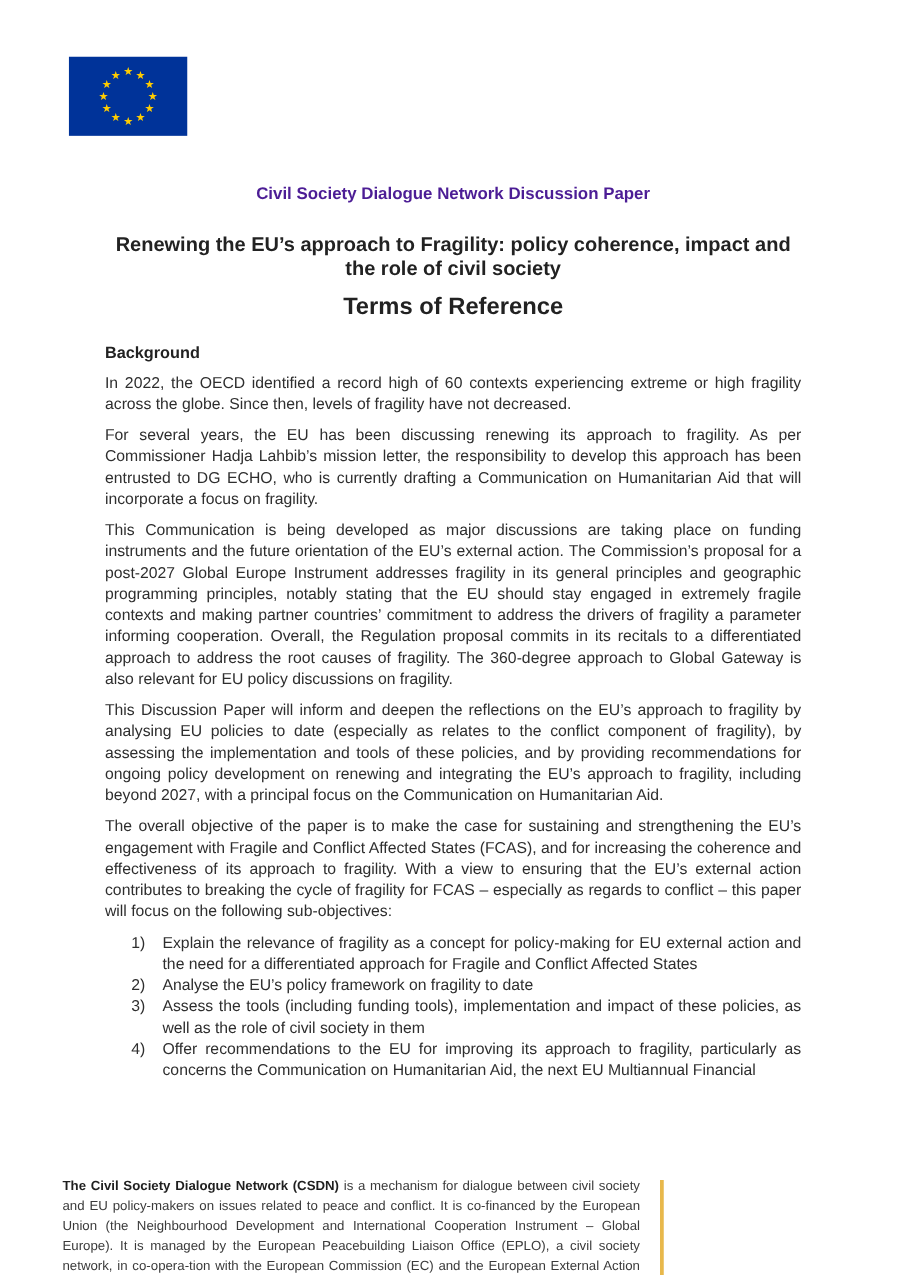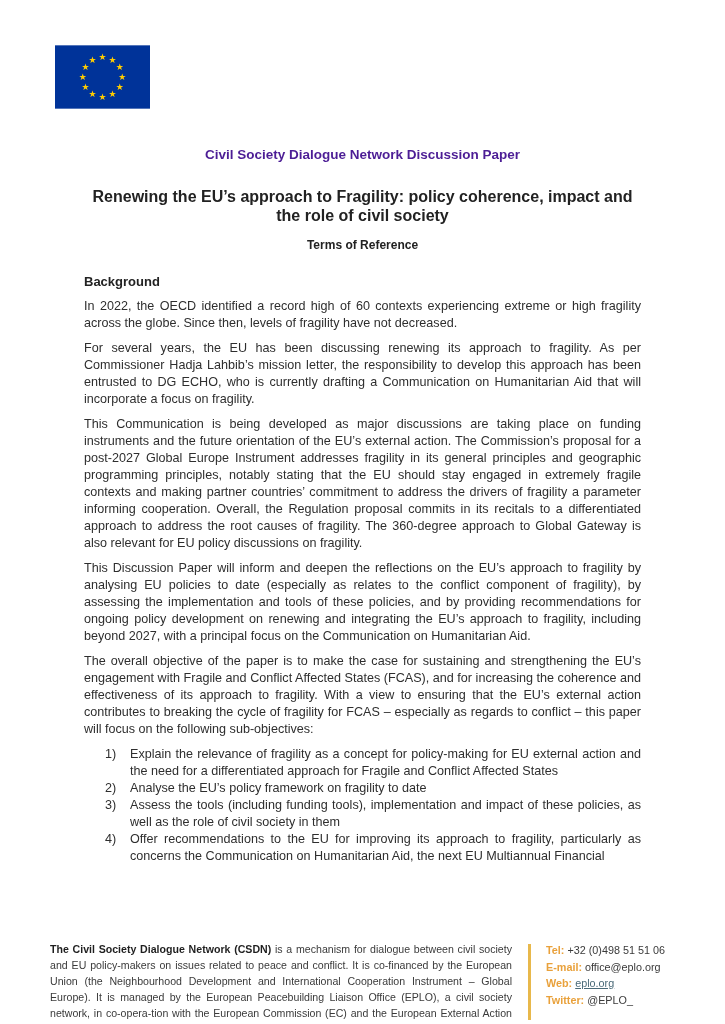--- a/index.html
+++ b/index.html
@@ -18,21 +18,21 @@
     background:linear-gradient(#F2A33C 50%, #1D1D1B 50%);
     display:flex; align-items:center; justify-content:center; margin-left:3px; margin-top:-1px; }
   .o-inner { width:18px; height:18px; border-radius:50%;
     background:linear-gradient(#ffffff 50%, #AFCBDD 50%); }
   .brand-sub { font-size:9.5px; letter-spacing:0.4px; color:#1d1d1b; margin-top:6px; line-height:12px; }
 
   
   .main { position:absolute; top:146px; left:84px; width:557px; }
   .title-series { text-align:center; font-weight:bold; font-size:13.5px; line-height:17px; margin:0 0 24px; color:#4c1d95; }
   .title-main { text-align:center; font-weight:bold; font-size:16px; line-height:19px; margin:0 0 12px; color:#222; }
-  .title-sub { text-align:center; font-weight:bold; font-size:12px; line-height:17px; margin:0; color:#222; }
+  .title-sub { text-align:center; font-weight:bold; font-size:19px; line-height:17px; margin:0; color:#222; }
   .sec-heading { font-weight:bold; font-size:13px; line-height:17px; margin:19px 0 0; color:#222; }
   p.body-par { font-size:12.6px; line-height:17px; text-align:justify; margin:8px 0 0; }
   .obj-list { margin:8px 0 0; }
   .obj-item { display:flex; font-size:12.6px; line-height:17px; }
   .obj-num { flex:none; margin-left:21px; width:25px; }
   .obj-text { flex:1; text-align:justify; }
 
   
   .footer { position:absolute; left:50px; top:941px; width:625px; }
   .about { width:462px; font-size:10.6px; line-height:16px; text-align:justify; color:#3a3a3a; margin:0; }
@@ -100,21 +100,15 @@
         <span class="obj-text">Offer recommendations to the EU for improving its approach to fragility, particularly as concerns the Communication on Humanitarian Aid, the next EU Multiannual Financial</span>
       </div>
     </div>
   </div>
 
   <div class="footer">
     <p class="about"><b>The Civil Society Dialogue Network (CSDN)</b><span> is a mechanism for dialogue between civil society and EU policy-makers on issues related to peace and conflict. It is co-financed by the European Union (the Neighbourhood Development and International Cooperation Instrument – Global Europe). It is managed by the European Peacebuilding Liaison Office (EPLO), a civil society network, in co-opera-tion with the European Commission (EC) and the European External Action Service (EEAS). The fifth phase of the CSDN will last from 2023 to 2026. For more information, please visit the EPLO </span><a class="link-light">website</a><span>.</span></p>
 
     <div class="vbar"></div>
 
-    <div class="contact">
-      <div><span class="lbl">Tel:</span><span> +32 (0)498 51 51 06</span></div>
-      <div><span class="lbl">E-mail:</span><span> office@eplo.org</span></div>
-      <div><span class="lbl">Web:</span> <a class="link-dark">eplo.org</a></div>
-      <div><span class="lbl">Twitter:</span><span> @EPLO_</span></div>
-    </div>
   </div>
 
 </div>
 
 </body></html>

